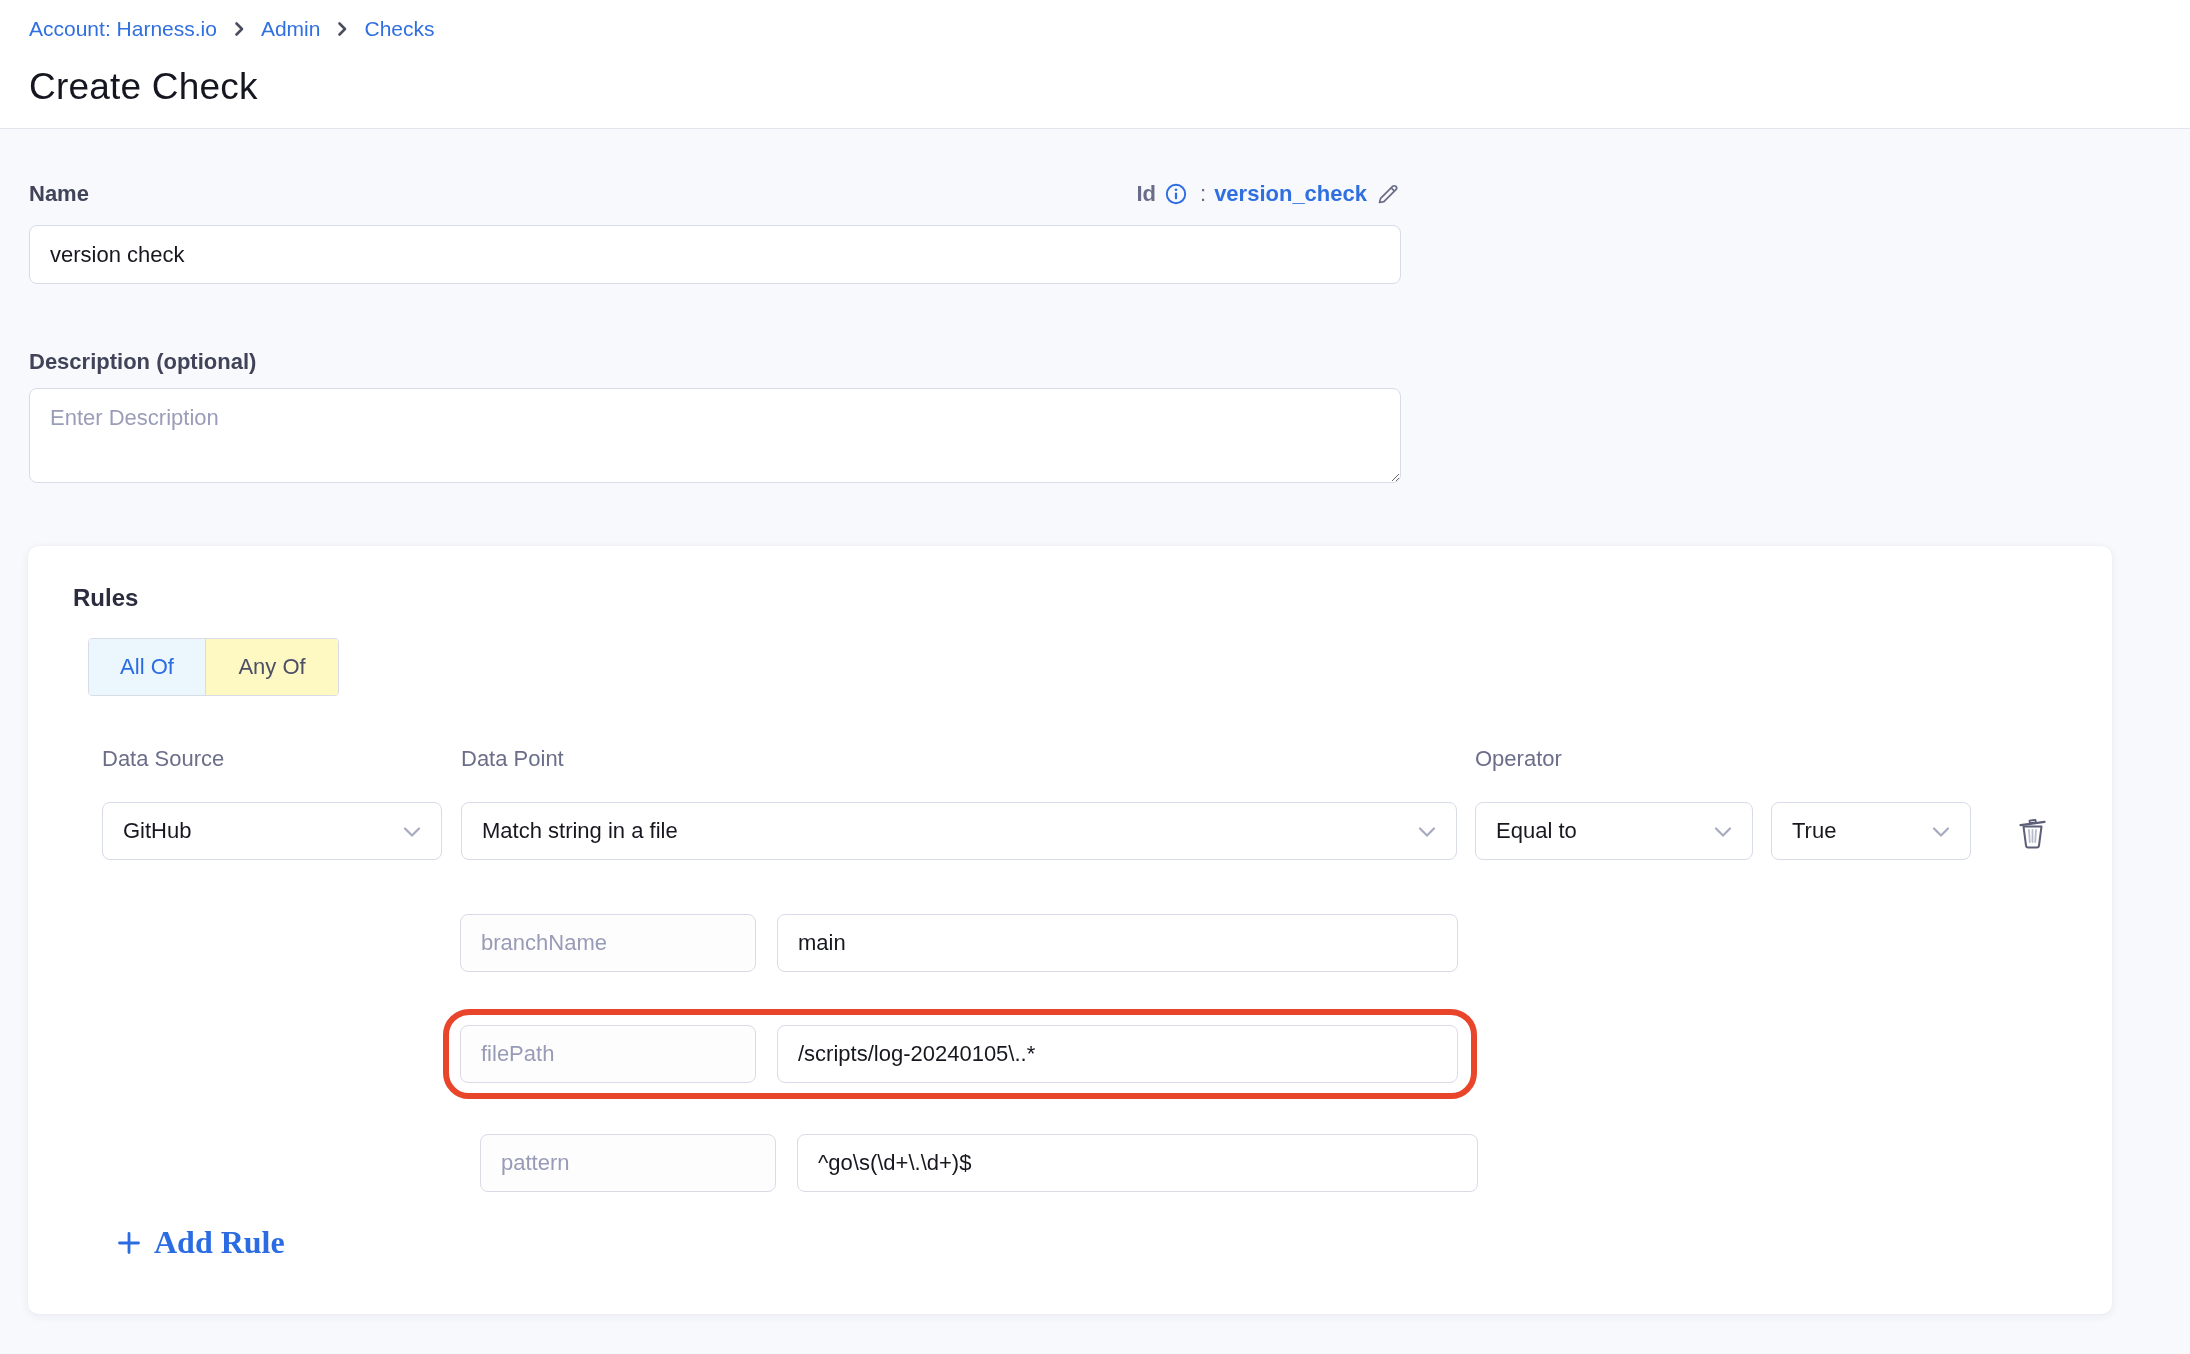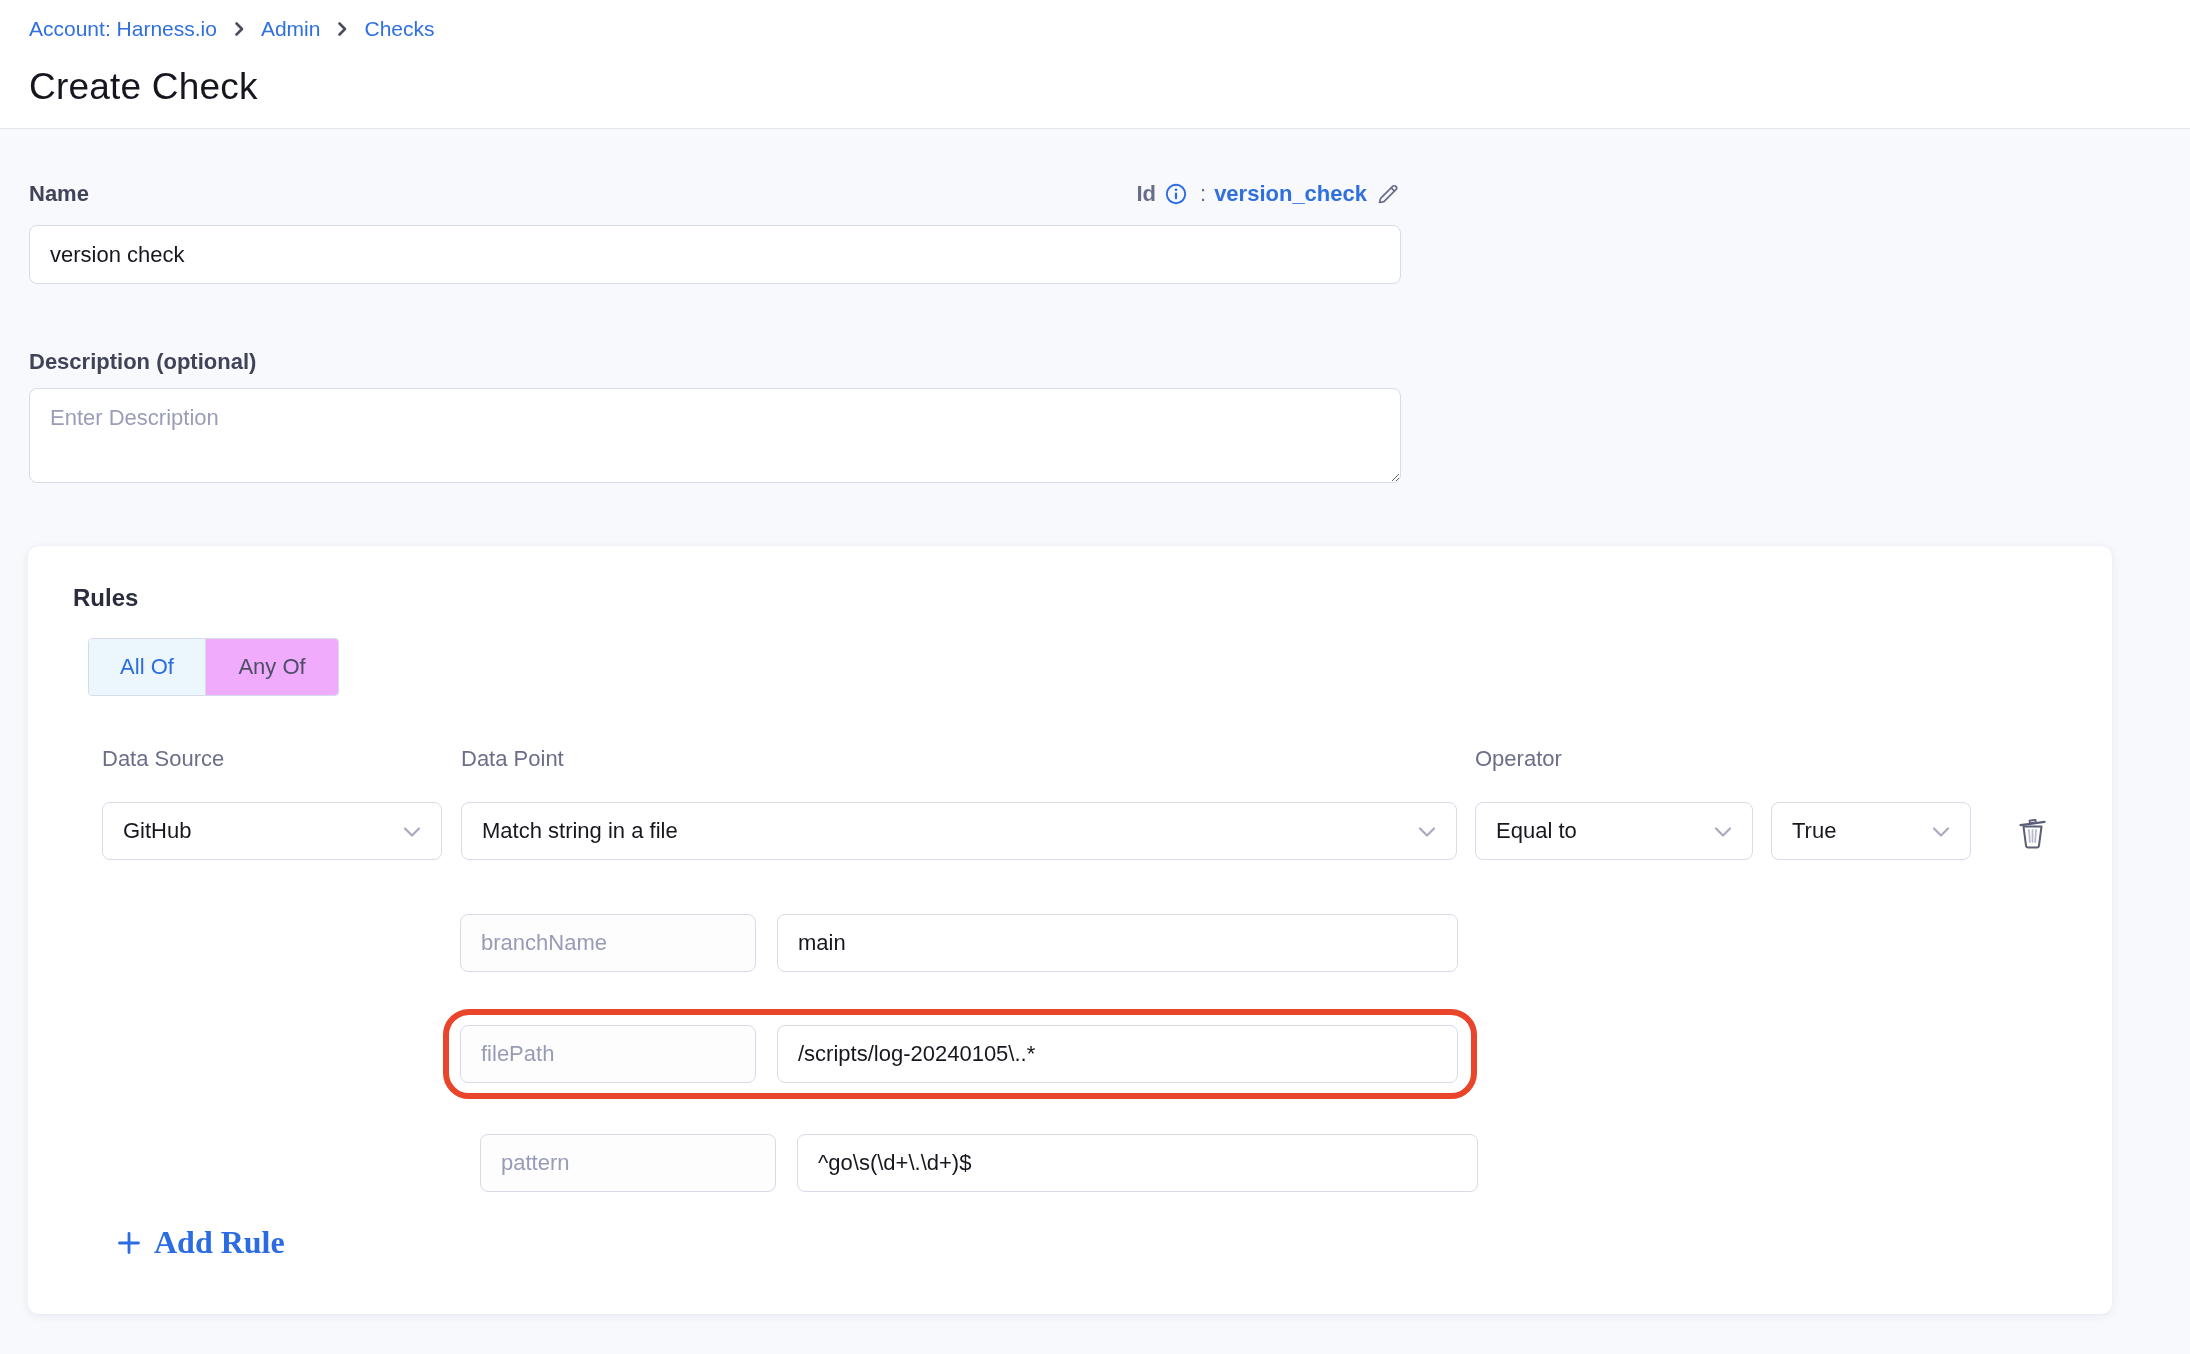--- a/index.html
+++ b/index.html
@@ -70,21 +70,21 @@
     font-size: 24px; font-weight: 600; color: #2b2d3e;
   }
   .segmented {
     position: absolute; left: 60px; top: 92px; height: 58px;
     display: flex; border: 1px solid #d8dbe8; border-radius: 4px; overflow: hidden;
     background: #ffffff;
     align-items: flex-end;
   }
   .segment {
     height: 100%; display: flex; align-items: center; justify-content: center;
-    font-family: inherit; font-size: 22px; background: #f0abfc; border: none; cursor: pointer;
+    font-family: inherit; font-size: 22px; background: #fef9c3; border: none; cursor: pointer;
     color: #4d4f66; padding: 0;
   }
   .segment.first { width: 116px; }
   .segment.second { width: 133px; border-left: 1px solid #d8dbe8; }
   .segment.selected { background: #ecf6fd; color: #2b6ce2; }
 
   .col-label {
     position: absolute; font-size: 22px; color: #6b6e89; top: 200px;
   }
   .select-box {

